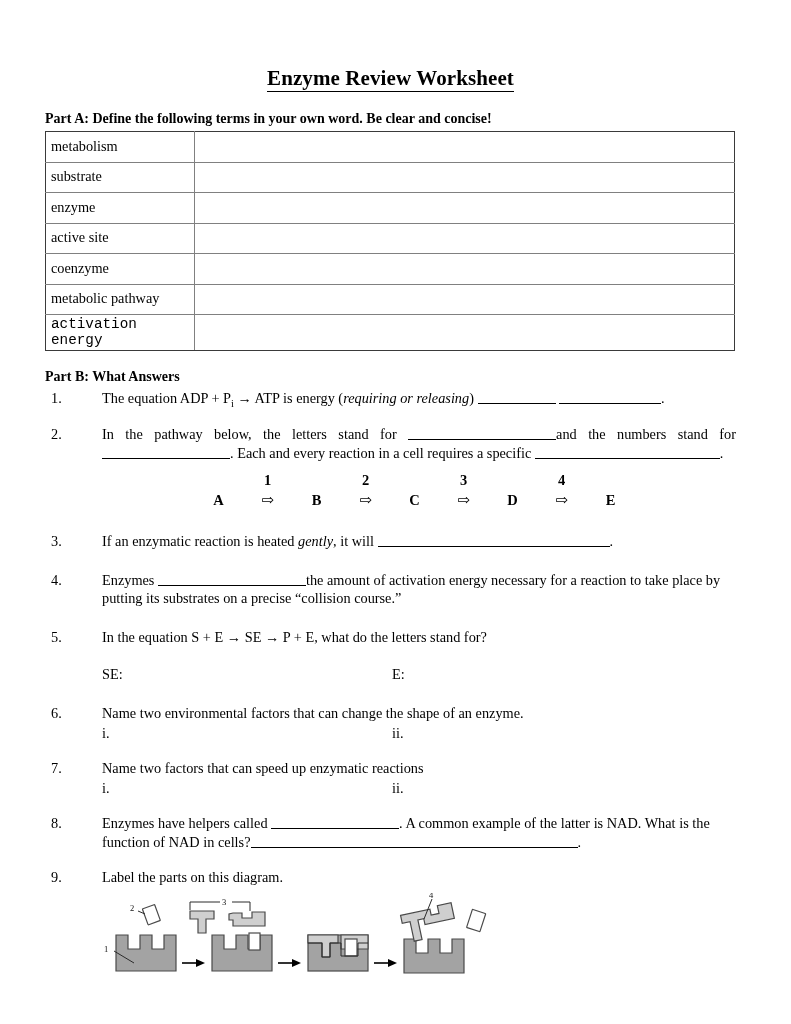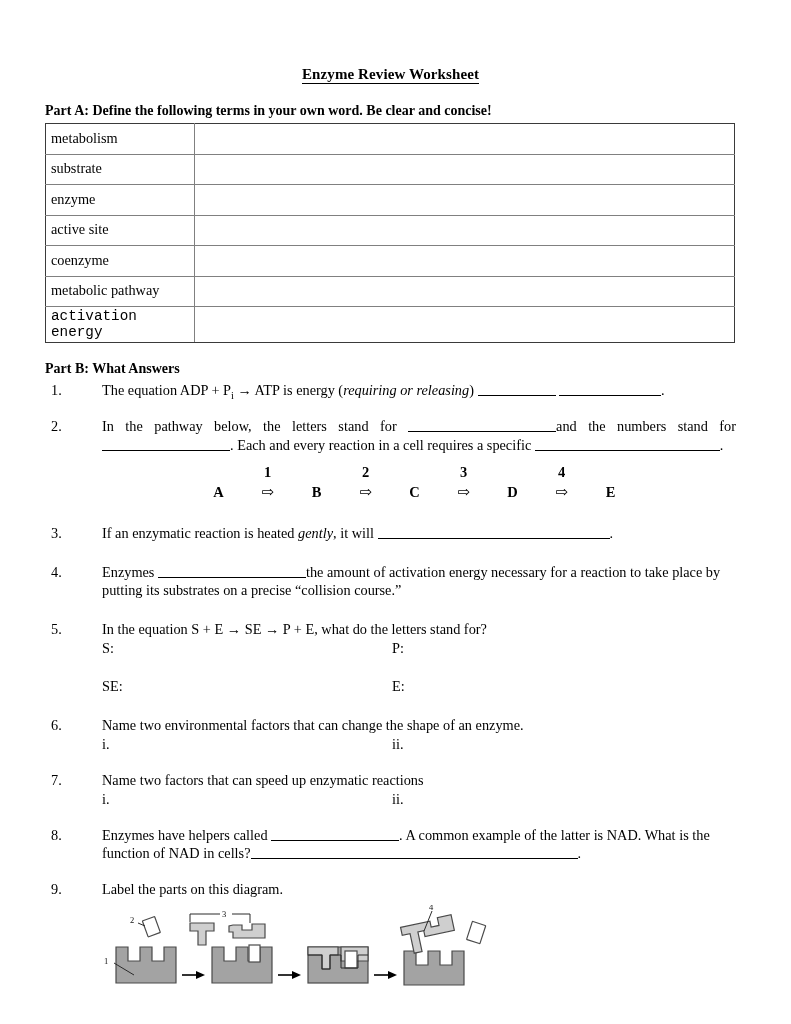--- a/index.html
+++ b/index.html
@@ -24,21 +24,21 @@
   .content {
     position: absolute;
     left: 45px;
     top: 66px;
     width: 691px;
   }
 
   
   .doc-title {
     text-align: center;
-    font-size: 15px;
+    font-size: 21px;
     font-weight: bold;
     letter-spacing: 0.1px;
     margin: 0 0 20px 0;
   }
   .doc-title span {
     border-bottom: 1px solid #000;
     padding-bottom: 1px;
   }
 
   
@@ -232,23 +232,20 @@
       </div>
 
       <div class="q" style="margin-top:20px;">
         <span class="num">4.</span>
         <span class="qtext"><span>Enzymes </span><span class="blank b-lg"></span><span>the amount of activation energy necessary for a reaction to take place by putting its substrates on a precise “collision course.”</span></span>
       </div>
 
       <div class="q" style="margin-top:20px;margin-bottom:0;">
         <span class="num">5.</span>
         <span class="qtext"><span>In the equation S + E </span><span>→</span><span> SE </span><span>→</span><span> P + E, what do the letters stand for?</span></span>
-        <span class="subrow">
-          <span class="left">S:</span><span class="right">P:</span>
-        </span>
         <span class="subrow spacer-row"></span>
         <span class="subrow">
           <span class="left">SE:</span><span class="right">E:</span>
         </span>
       </div>
 
       <div class="q" style="margin-top:20px;margin-bottom:0;">
         <span class="num">6.</span>
         <span class="qtext">Name two environmental factors that can change the shape of an enzyme.</span>
         <span class="subrow">

